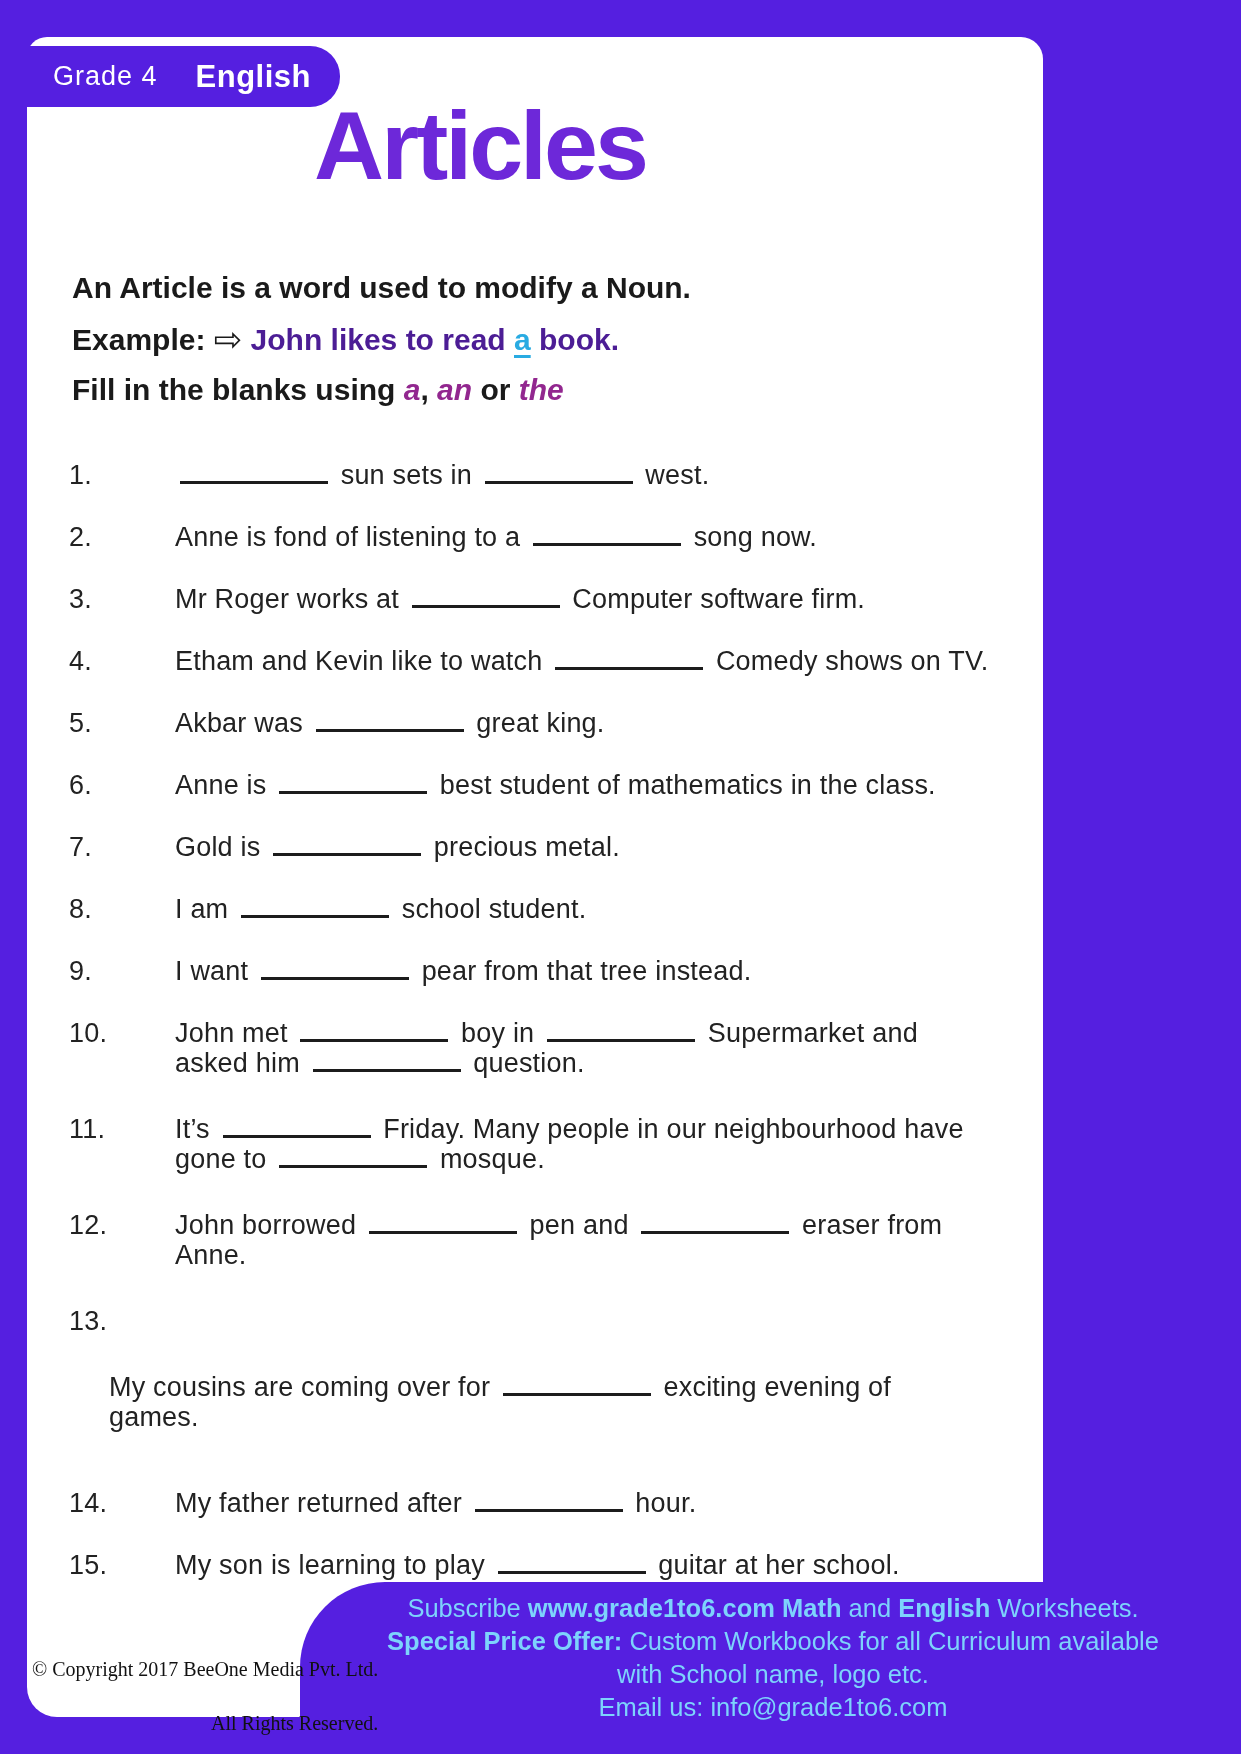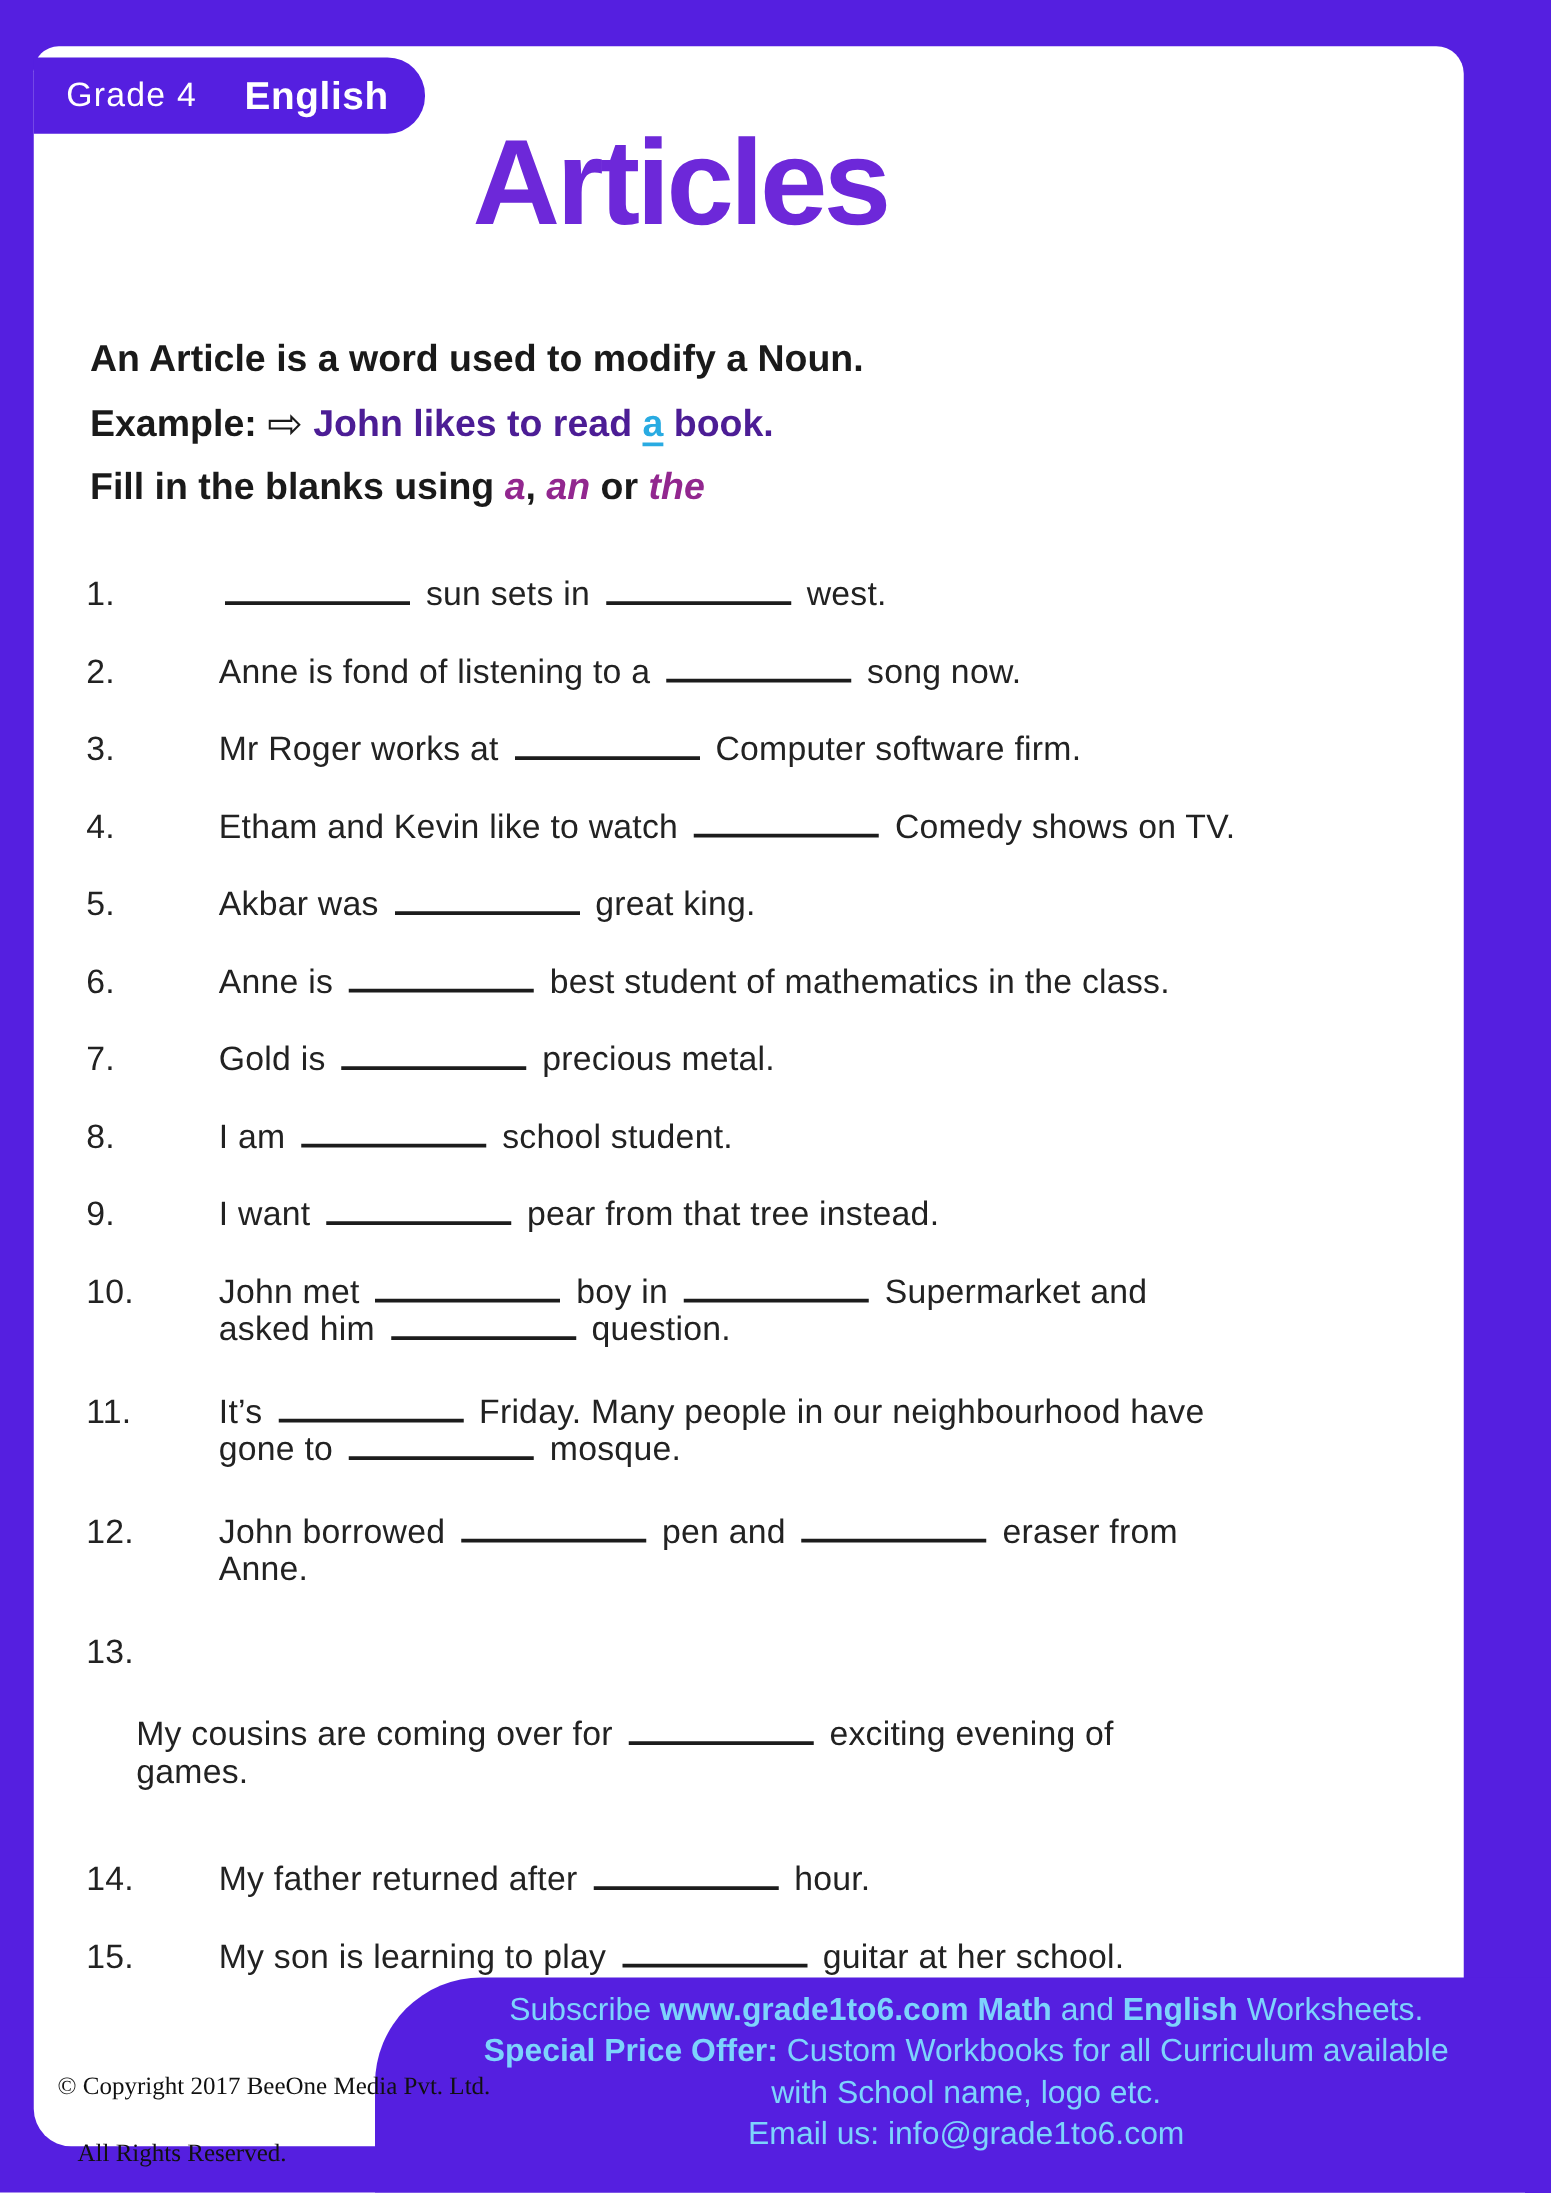--- a/index.html
+++ b/index.html
@@ -4,21 +4,21 @@
 <style>
   html,body{margin:0;padding:0;}
   body{
     width:1241px;height:1754px;position:relative;
     background:#551FE0;
     font-family:"Liberation Sans", sans-serif;
     overflow:hidden;
   }
   
   .page{
-    position:absolute;left:27px;top:37px;width:1144px;height:1680px;
+    position:absolute;left:27px;top:37px;width:1016px;height:1680px;
     background:#ffffff;
     border-radius:20px 22px 0 30px;
   }
   
   .badge{
     position:absolute;left:0;top:9px;width:313px;height:61px;
     background:#551FE0;border-radius:0 30px 30px 0;
     display:flex;align-items:center;padding-left:26px;box-sizing:border-box;
     color:#fff;
   }
@@ -58,22 +58,22 @@
   .footer-band{
     position:absolute;left:300px;top:1582px;right:0;bottom:0;
     background:#551FE0;border-top-left-radius:85px;
     color:#7dd3fc;text-align:center;
     padding:10px 45px 0 50px;box-sizing:border-box;
     font-size:25.5px;line-height:33px;
   }
   .footer-band .b{font-weight:700;}
   
   .copyright{
-    position:absolute;left:46px;top:1656px;
-    font-family:"Liberation Serif", serif;font-size:20px;color:#111;line-height:26px;
+    position:absolute;left:32px;top:1656px;
+    font-family:"Liberation Serif", serif;font-size:20px;color:#111;line-height:26px;text-align:right;
   }
   .copyright .l2{padding-left:16px;margin-top:28px;}
 </style>
 </head>
 <body>
 
 <div class="page">
 
   <div class="badge">
     <span class="grade">Grade 4</span>

